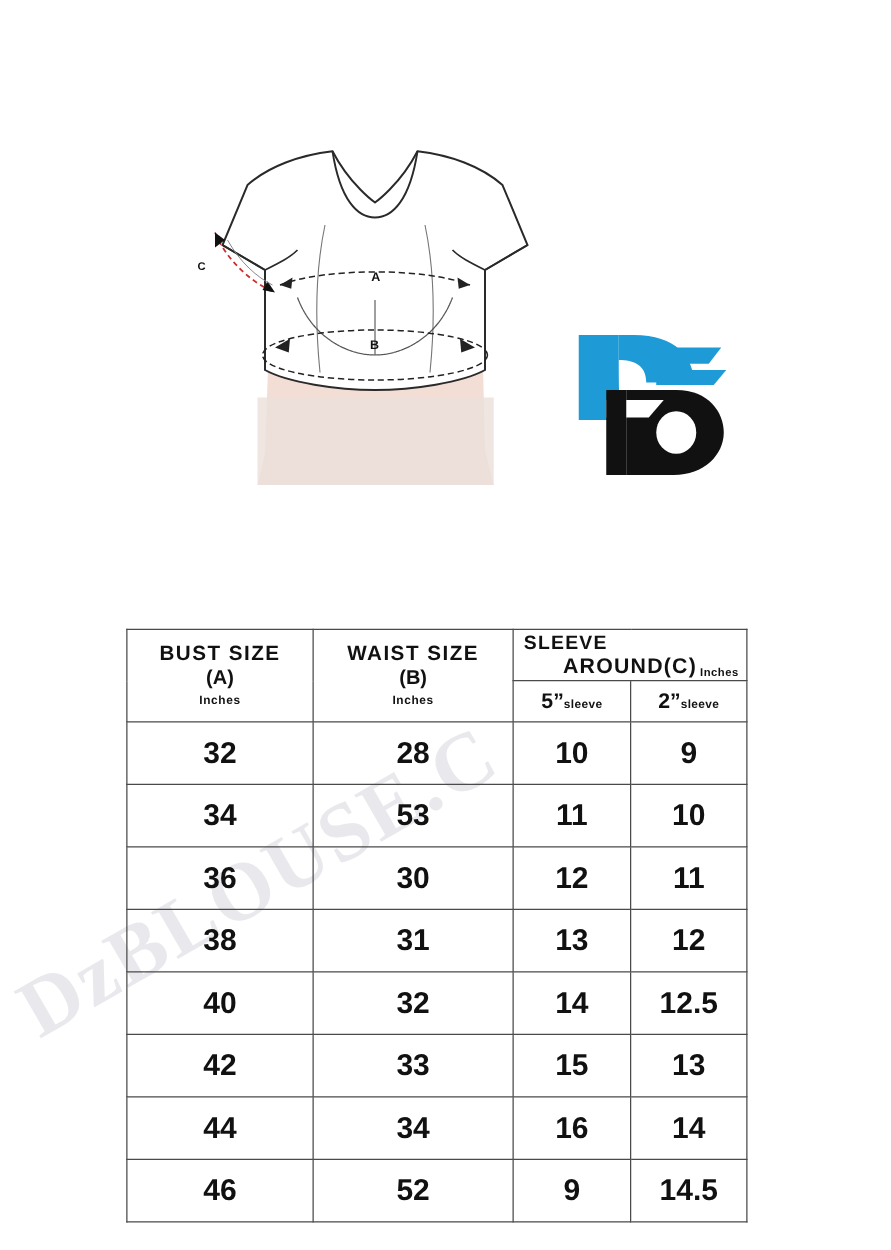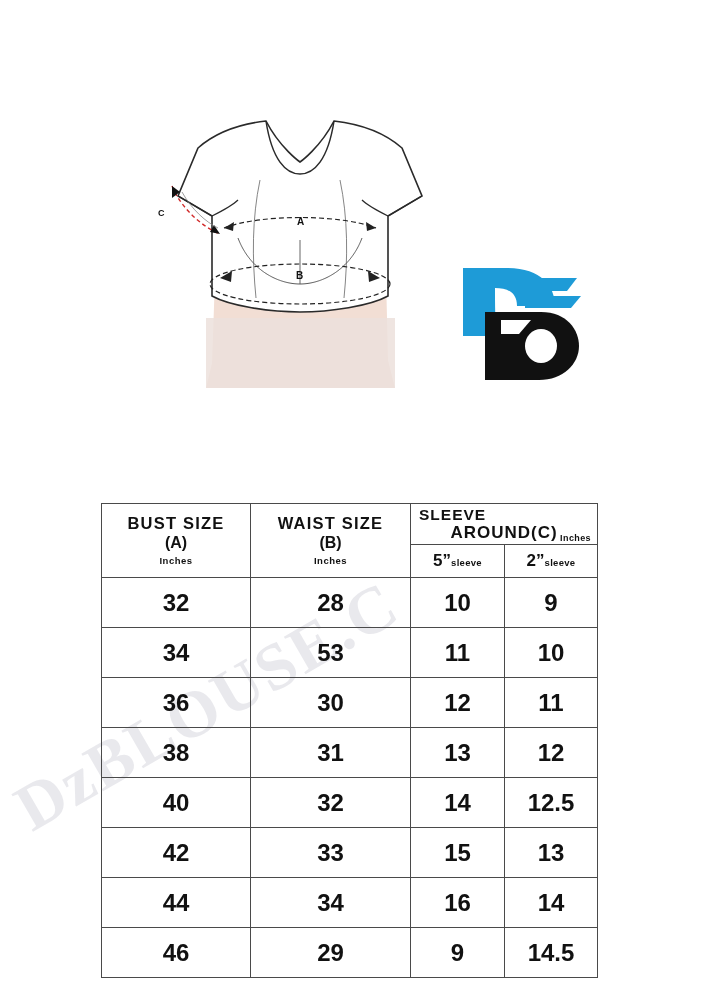--- a/index.html
+++ b/index.html
@@ -316,21 +316,21 @@
           <td class="val">13</td>
         </tr>
         <tr>
           <td class="val">44</td>
           <td class="val">34</td>
           <td class="val">16</td>
           <td class="val">14</td>
         </tr>
         <tr>
           <td class="val">46</td>
-          <td class="val">29</td>
+          <td class="val">52</td>
           <td class="val">9</td>
           <td class="val">14.5</td>
         </tr>
       </tbody>
     </table>
   </div>
 
 </div>
 
 </body></html>

